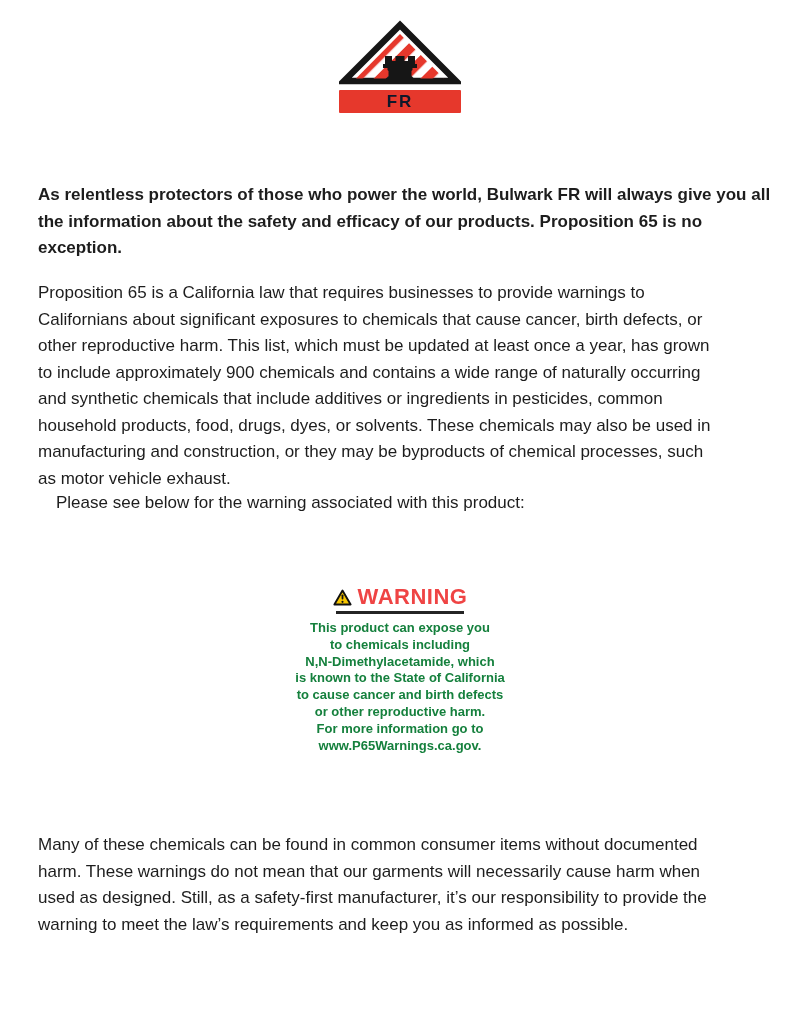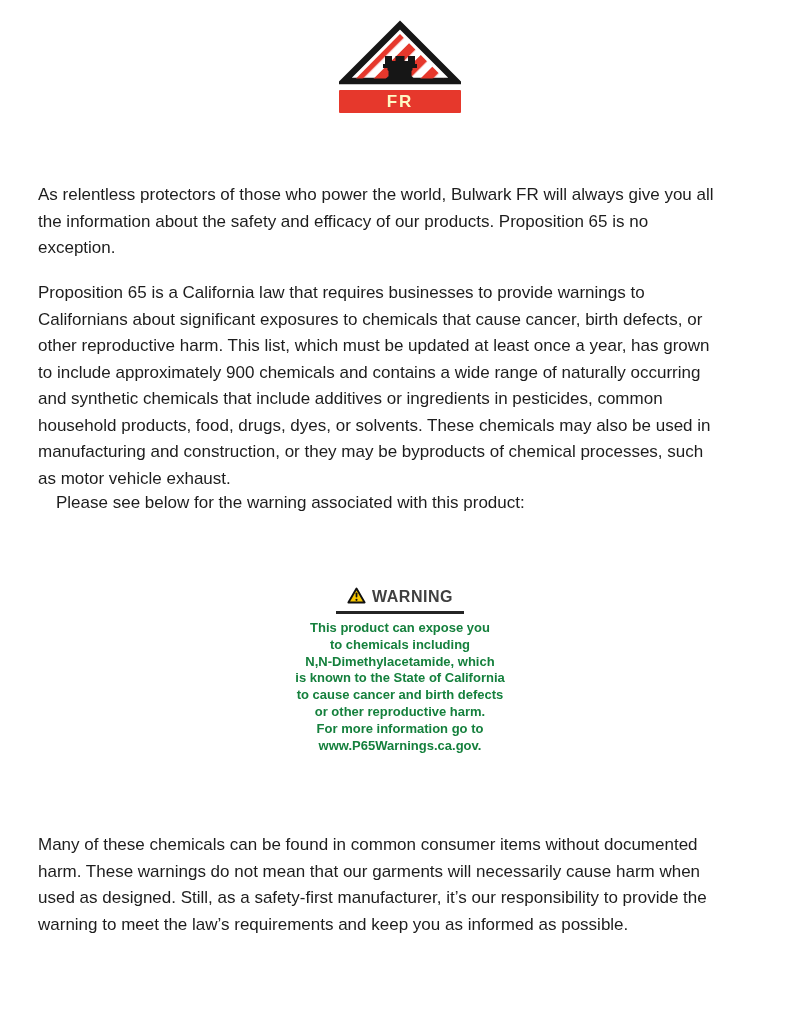--- a/index.html
+++ b/index.html
@@ -8,36 +8,36 @@
     overflow:hidden;font-family:"Liberation Sans","DejaVu Sans",sans-serif;
   }
   
   .logo{position:absolute;top:20px;left:50%;transform:translateX(-50%);
         width:122px;text-align:center;}
   .logo-triangle{display:block;margin:0 auto;}
   .logo-wordmark{margin-top:1px;font-size:29px;font-weight:bold;
         letter-spacing:-1px;color:#1a1a1a;line-height:26px;white-space:nowrap;}
   .logo-wordmark sup{font-size:10px;letter-spacing:0;vertical-align:9px;}
   .logo-fr{margin-top:4px;height:23px;line-height:23px;
-        background:var(--brand-red,#e6382c);color:#fef9c3;font-weight:bold;
+        background:var(--brand-red,#e6382c);color:#0f172a;font-weight:bold;
         font-size:17px;letter-spacing:2px;border-radius:1px;}
   
   .bodytext{position:absolute;left:38px;width:752px;margin:0;
         font-size:17px;line-height:26.5px;letter-spacing:0;
         color:var(--text-black,#1d1d1d);white-space:pre-line;}
-  .p1{top:182px;}
+  .p1{top:182px;font-weight:bold;}
   .p2{top:280px;}
   .p3{top:490px;left:44px;margin-left:12px;}
   .p4{top:832px;}
   
   .warnbox{position:absolute;top:585px;left:2px;width:796px;text-align:center;
         color:#151515;}
   .warn-title-row{height:23px;line-height:23px;white-space:nowrap;}
   .warn-tri{vertical-align:-2px;margin-right:6px;}
-  .warn-title{font-size:16px;font-weight:800;letter-spacing:0.5px;color:#404040;}
+  .warn-title{font-size:22px;font-weight:800;letter-spacing:0.5px;color:#ef4444;}
   .warn-underline{width:128px;height:3px;background:#242424;margin:3px auto 0;}
   .warn-body{margin-top:6px;font-size:13px;font-weight:bold;line-height:16.8px;
         white-space:pre-line;color:#15803d;}
 </style>
 </head>
 <body>
 
 <div class="page">
 
   <div class="logo">

